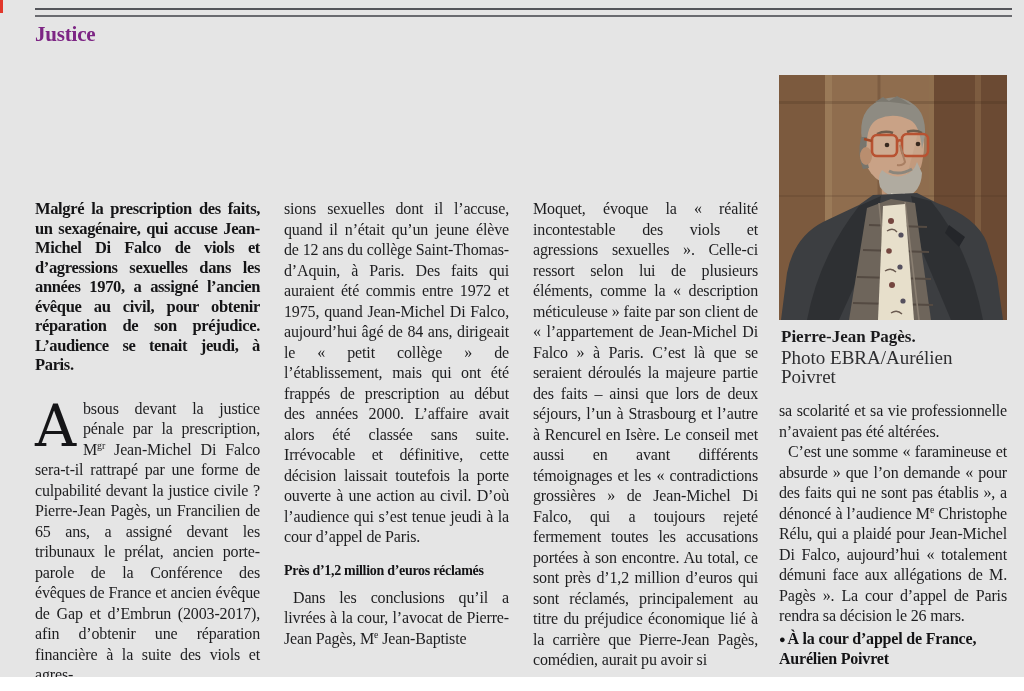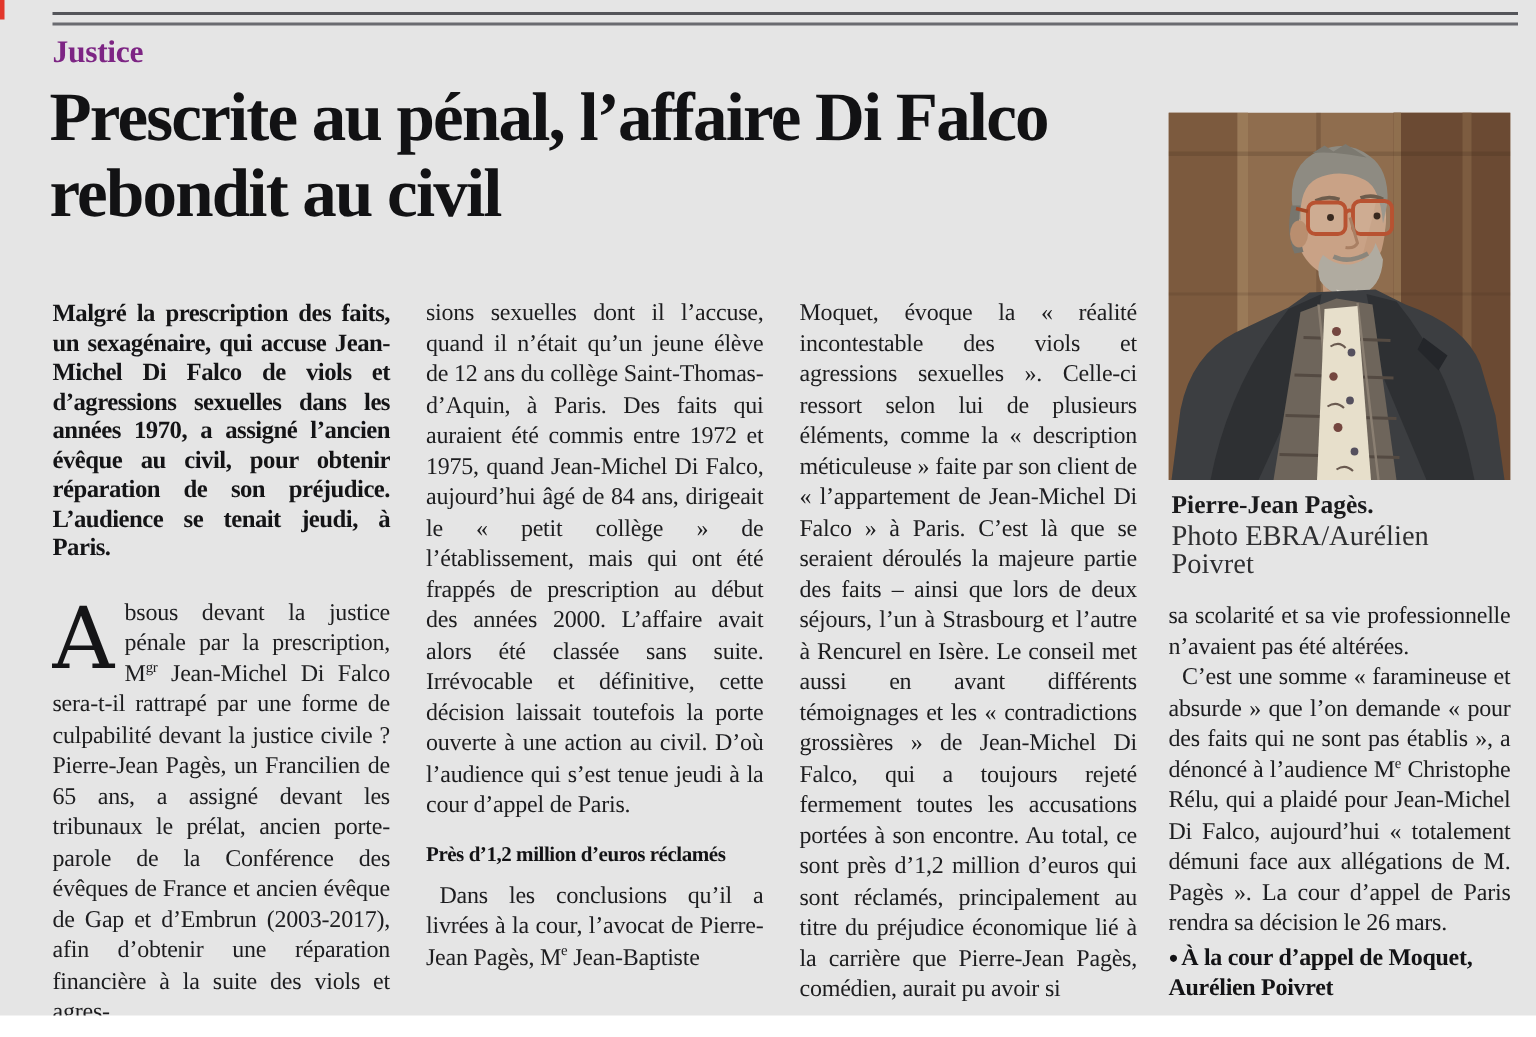--- a/index.html
+++ b/index.html
@@ -54,21 +54,20 @@
 </head>
 <body>
 
 <div class="page">
 
   <div class="corner-mark" style="background:#e2372b"></div>
   <div class="top-rule"></div>
 
   <div class="kicker" style="color:#7d2584">Justice</div>
 
-  <h1 class="headline">Prescrite au pénal, l’affaire Di Falco rebondit au civil</h1>
 
   <div class="col col1">
     <p class="lead">Malgré la prescription des faits, un sexagénaire, qui accuse Jean-Michel Di Falco de viols et d’agressions sexuelles dans les années 1970, a assigné l’ancien évêque au civil, pour obtenir réparation de son préjudice. L’audience se tenait jeudi, à Paris.</p>
     <p class="body-text">
       <span class="drop-cap">A</span><span>bsous devant la justice pénale par la prescription, M</span><sup>gr</sup><span> Jean-Michel Di Falco sera-t-il rattrapé par une forme de culpabilité devant la justice civile ? Pierre-Jean Pagès, un Francilien de 65 ans, a assigné devant les tribunaux le prélat, ancien porte-parole de la Conférence des évêques de France et ancien évêque de Gap et d’Embrun (2003-2017), afin d’obtenir une réparation financière à la suite des viols et agres-</span>
     </p>
   </div>
 
   <div class="col col2">
     <p class="body-text">sions sexuelles dont il l’accuse, quand il n’était qu’un jeune élève de 12 ans du collège Saint-Thomas-d’Aquin, à Paris. Des faits qui auraient été commis entre 1972 et 1975, quand Jean-Michel Di Falco, aujourd’hui âgé de 84 ans, dirigeait le « petit collège » de l’établissement, mais qui ont été frappés de prescription au début des années 2000. L’affaire avait alors été classée sans suite. Irrévocable et définitive, cette décision laissait toutefois la porte ouverte à une action au civil. D’où l’audience qui s’est tenue jeudi à la cour d’appel de Paris.</p>
@@ -146,18 +145,18 @@
 
     <p class="caption-name">Pierre-Jean Pagès.</p>
     <p class="caption-credit">Photo EBRA/Aurélien Poivret</p>
 
     <div class="col4-text">
       <p class="body-text">sa scolarité et sa vie professionnelle n’avaient pas été altérées.</p>
       <p class="body-text indent">
         <span>C’est une somme « faramineuse et absurde » que l’on demande « pour des faits qui ne sont pas établis », a dénoncé à l’audience M</span><sup>e</sup><span> Christophe Rélu, qui a plaidé pour Jean-Michel Di Falco, aujourd’hui « totalement démuni face aux allégations de M. Pagès ». La cour d’appel de Paris rendra sa décision le 26 mars.</span>
       </p>
       <p class="byline">
-        <span class="bullet">●</span><span>À la cour d’appel de Moquet, Aurélien Poivret</span>
+        <span class="bullet">●</span><span>À la cour d’appel de France, Aurélien Poivret</span>
       </p>
     </div>
   </div>
 
 </div>
 
 </body></html>

